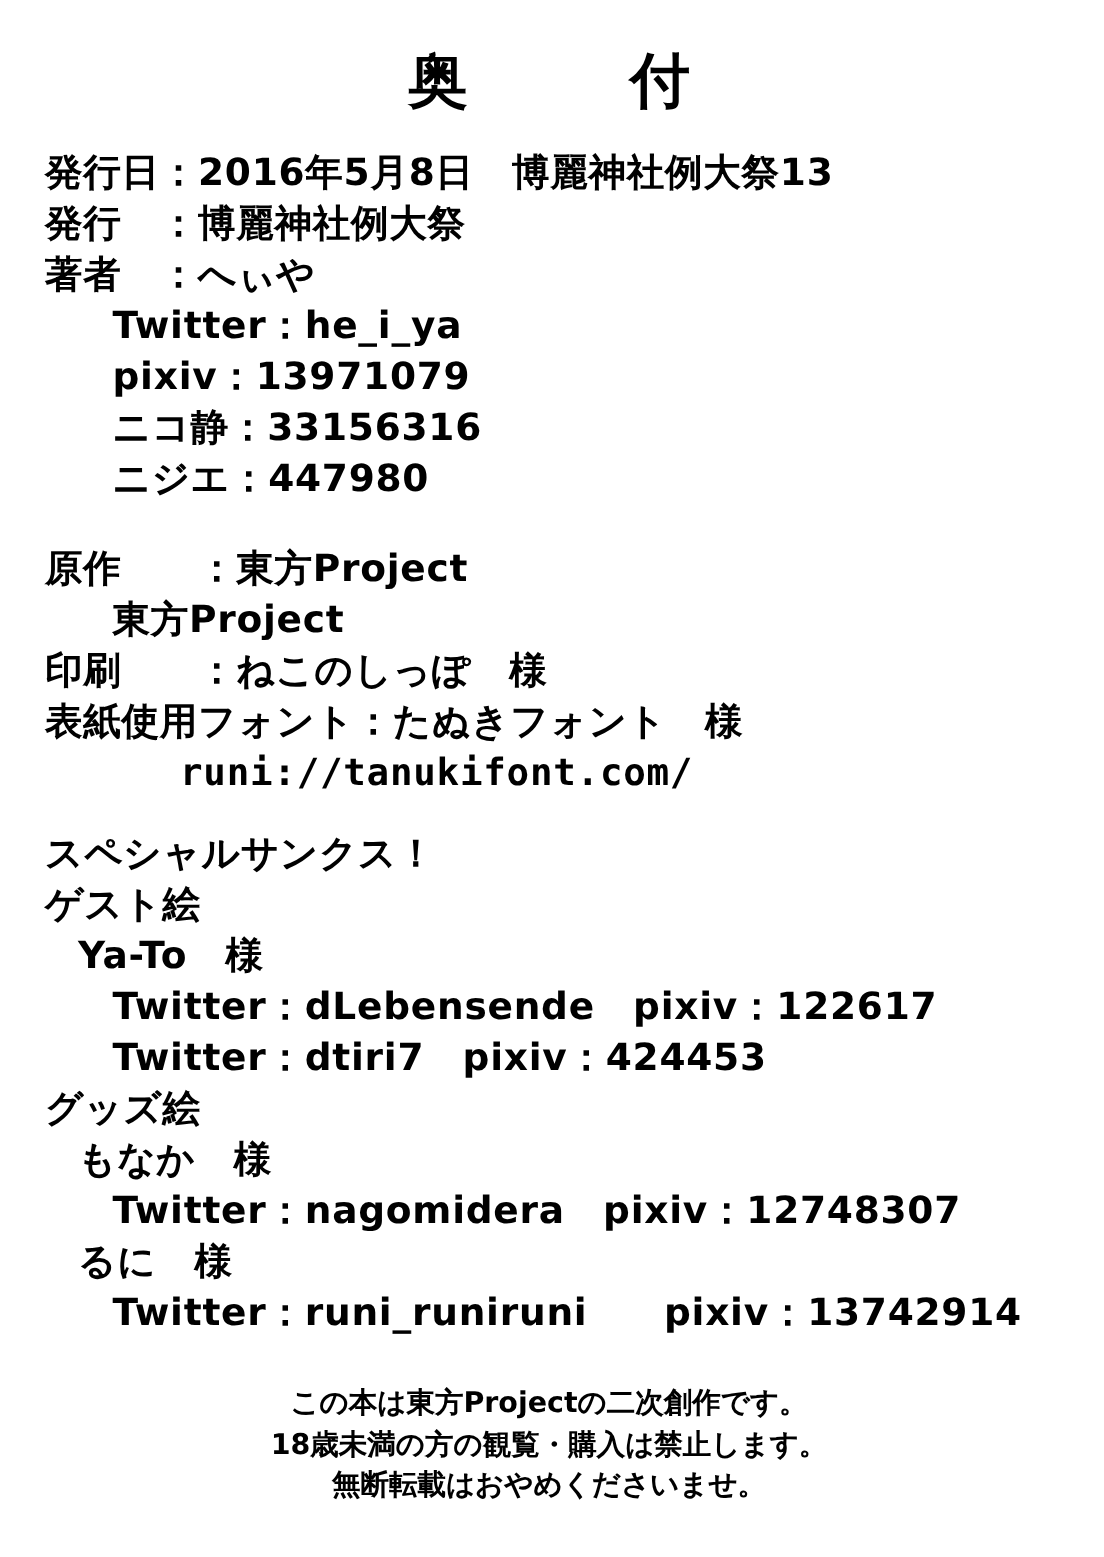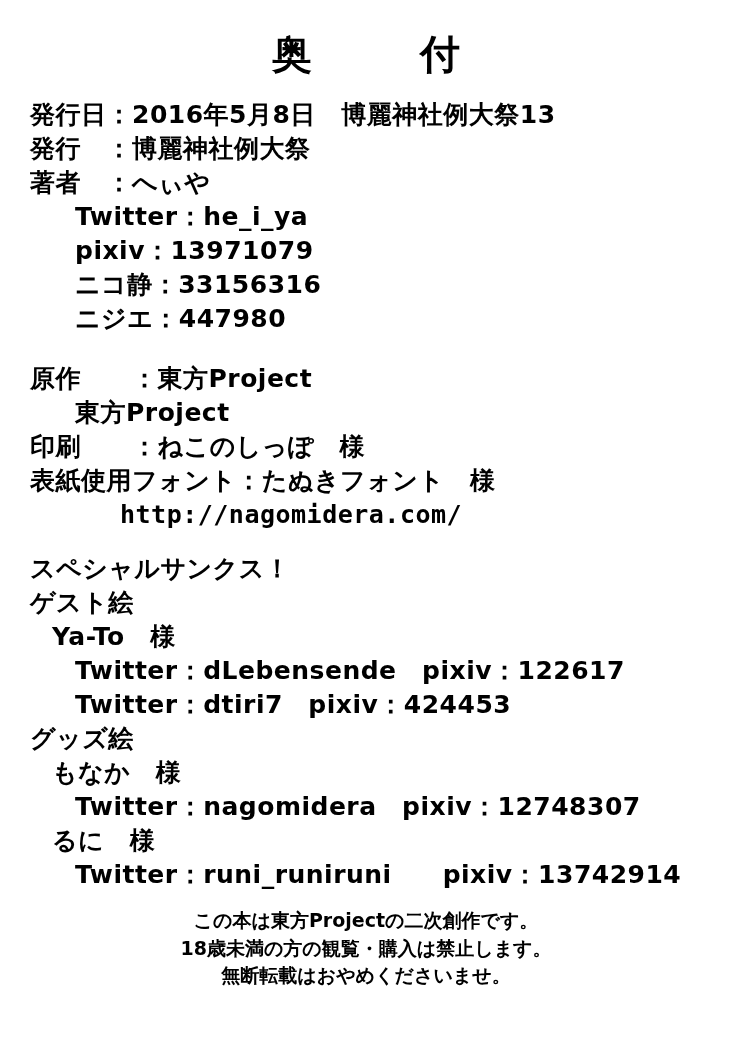--- a/index.html
+++ b/index.html
@@ -46,21 +46,21 @@
   .indent-1 { padding-left: 0px; }
   .indent-2 { padding-left: 22px; }
   .indent-3 { padding-left: 45px; }
   .indent-5 { padding-left: 90px; }
 
   .mono {
     font-family: "DejaVu Sans Mono", monospace;
     font-weight: bold;
   }
   .footer {
-    margin-top: 15px;
+    margin-top: 30px;
     text-align: center;
     font-size: 19px;
     font-weight: bold;
     line-height: 1.45;
   }
   .footer .line { white-space: pre; }
 </style>
 </head>
 <body>
 
@@ -78,21 +78,21 @@
     <div class="line indent-3">ニジエ：447980</div>
   </div>
 
   <div class="sp-gap-lg"></div>
 
   <div class="block">
     <div class="line indent-1">原作　　：東方Project</div>
     <div class="line indent-3">東方Project</div>
     <div class="line indent-1">印刷　　：ねこのしっぽ　様</div>
     <div class="line indent-1">表紙使用フォント：たぬきフォント　様</div>
-    <div class="line indent-5 mono">http://nagomidera.com/</div>
+    <div class="line indent-5 mono">runi://tanukifont.com/</div>
   </div>
 
   <div class="sp-gap-md"></div>
 
   <div class="block">
     <div class="line indent-1">スペシャルサンクス！</div>
     <div class="line indent-1">ゲスト絵</div>
     <div class="line indent-2">Ya-To　様</div>
     <div class="line indent-3">Twitter：dLebensende　pixiv：122617</div>
     <div class="line indent-3">Twitter：dtiri7　pixiv：424453</div>

